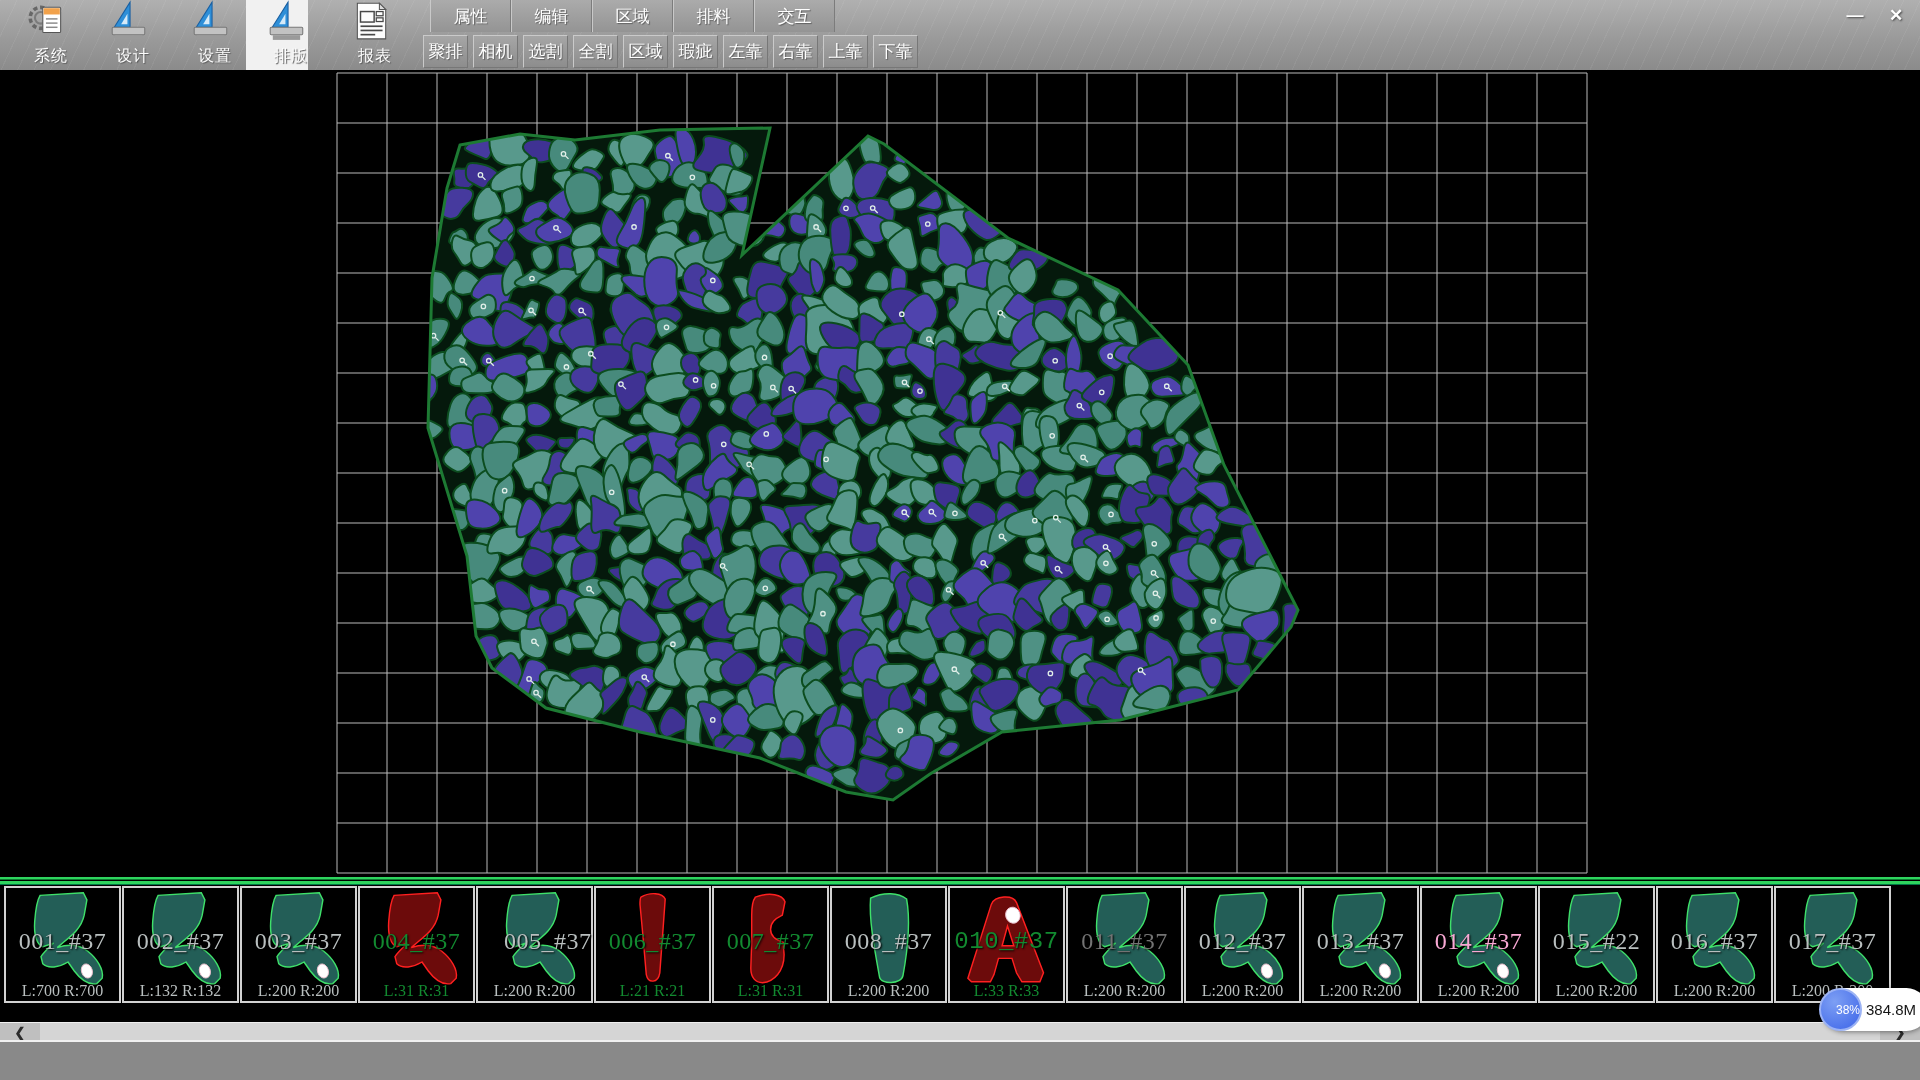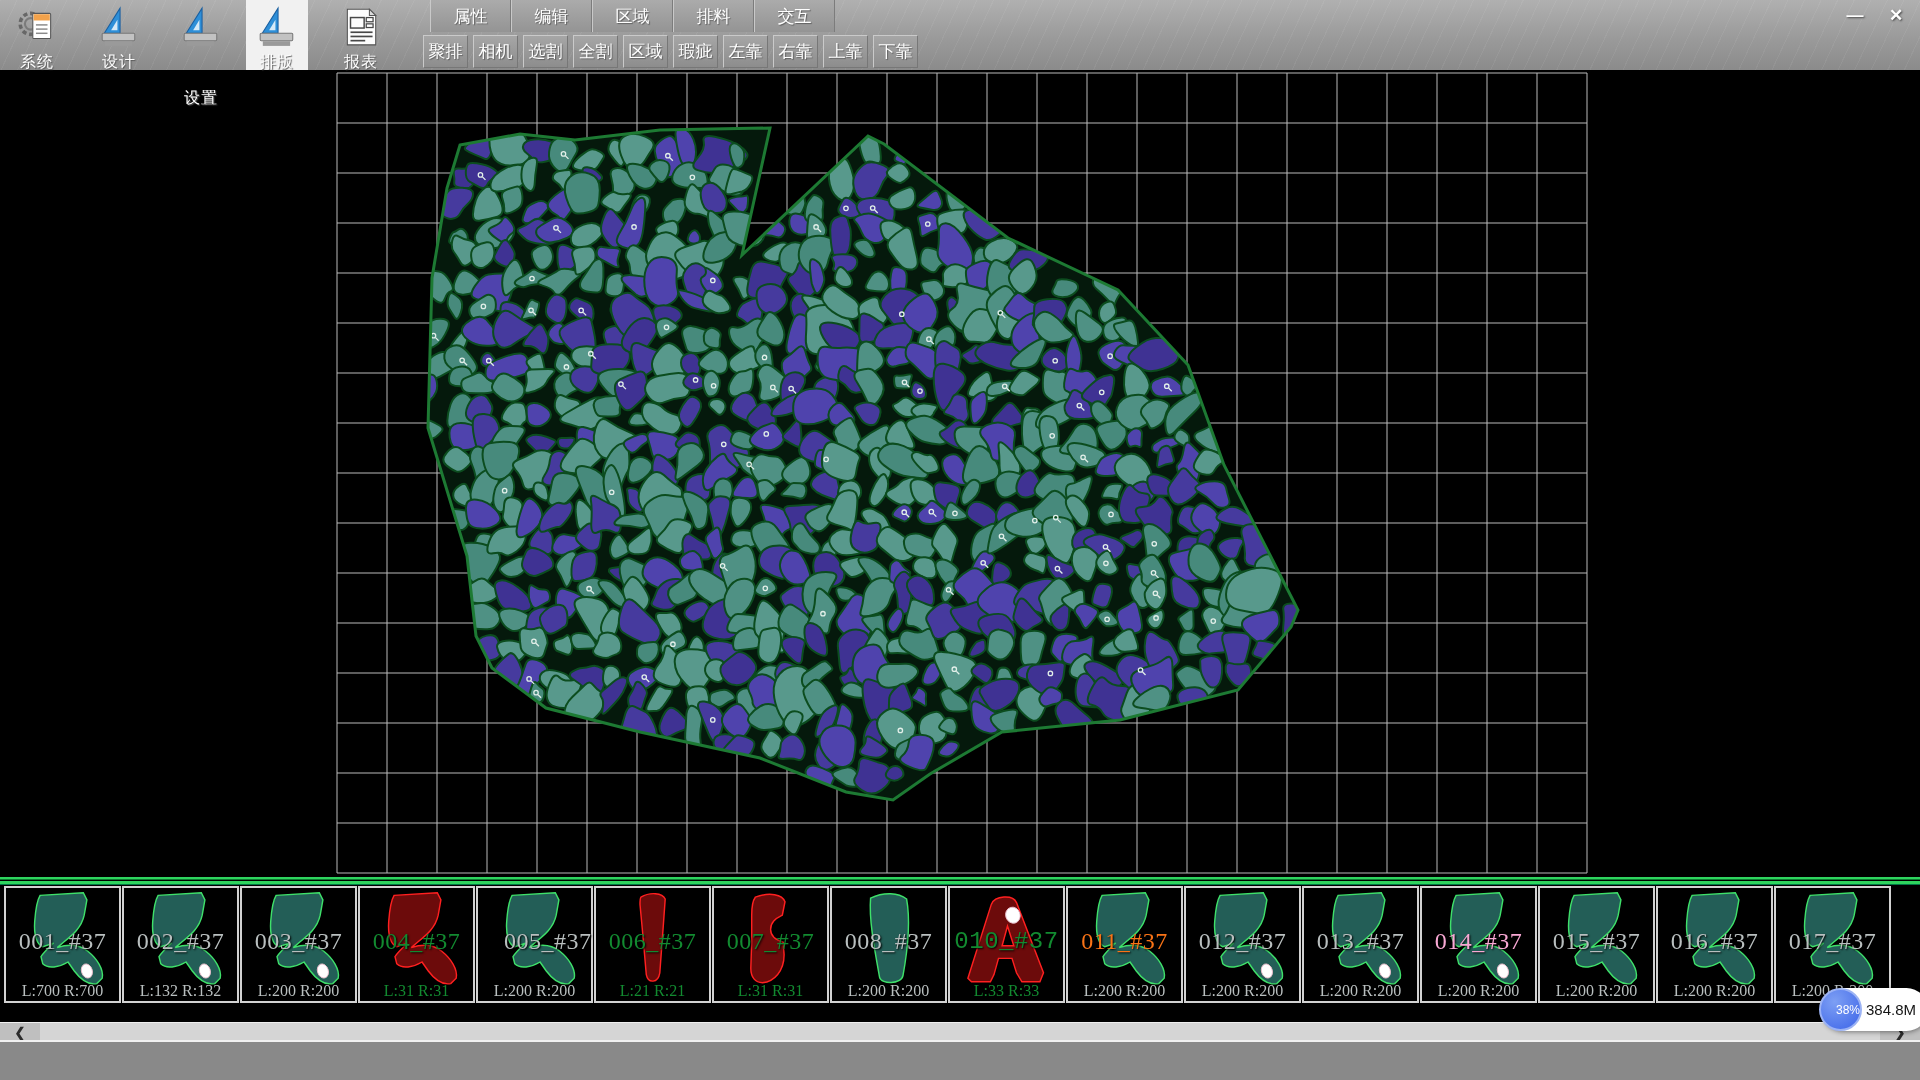--- a/index.html
+++ b/index.html
@@ -6,21 +6,21 @@
   html,body { width:1920px; height:1080px; overflow:hidden; background:#000;
               font-family:"Liberation Sans", sans-serif; }
   .app { position:relative; width:1920px; height:1080px; background:#000; overflow:hidden; }
 
   
   .toolbar { position:absolute; top:0; left:0; width:1920px; height:70px;
              background:linear-gradient(180deg,#b0b0b0 0%,#9a9a9a 55%,#8b8b8b 100%); }
   .toolbar::after { content:""; position:absolute; inset:0; pointer-events:none;
              background:repeating-linear-gradient(115deg, rgba(255,255,255,.06) 0 1px, transparent 1px 15px); }
   .bigbtn { position:absolute; top:0; width:62px; height:70px; display:flex; flex-direction:column;
-            align-items:center; padding-top:6px; cursor:pointer; z-index:2; }
+            align-items:flex-end; padding-top:0; cursor:pointer; z-index:2; }
   .bigbtn.active { background:#f1f1f1; }
   .bigbtn .icon { width:42px; height:46px; }
   .bigbtn .lbl { font-size:16px; color:#fdfdfd; text-shadow:1px 1px 1px #5a5a5a; letter-spacing:1px; }
   .menu-row { position:absolute; left:430px; top:0; height:32px; display:flex; z-index:2; }
   .menu-tab { width:81px; height:32px; display:flex; align-items:center; justify-content:center;
               color:#fff; font-size:17px; text-shadow:1px 1px 1px #5f5f5f;
               background:linear-gradient(#ababab,#949494);
               border-left:1px solid #c9c9c9; border-right:1px solid #7c7c7c; cursor:pointer; }
   .action-row { position:absolute; left:423px; top:33px; height:37px; display:flex; gap:5px;
                 padding-top:2px; z-index:2; }
@@ -94,21 +94,21 @@
         </div>
         <div class="bigbtn" style="left: 88px;">
           <div class="icon"><svg viewBox="0 0 40 40">
               <path d="M21,2 L21,26 L6,26 Z" fill="#2e8fd8" stroke="#1a5fa0"></path>
               <path d="M18.5,13 L18.5,23 L12.5,23 Z" fill="#d6eaf8"></path>
               <rect x="4" y="26" width="31" height="7" rx="1" fill="#c2c2c2" stroke="#787878"></rect>
               <rect x="6.5" y="33.5" width="26" height="4.5" fill="#9a9a9a"></rect>
             </svg></div>
           <div class="lbl">设计</div>
         </div>
-        <div class="bigbtn" style="left: 170px; gap: 36px;">
+        <div class="bigbtn" style="left: 170px;">
           <div class="icon"><svg viewBox="0 0 40 40">
               <path d="M21,2 L21,26 L6,26 Z" fill="#2e8fd8" stroke="#1a5fa0"></path>
               <path d="M18.5,13 L18.5,23 L12.5,23 Z" fill="#d6eaf8"></path>
               <rect x="4" y="26" width="31" height="7" rx="1" fill="#c2c2c2" stroke="#787878"></rect>
               <rect x="6.5" y="33.5" width="26" height="4.5" fill="#9a9a9a"></rect>
             </svg></div>
           <div class="lbl">设置</div>
         </div>
         <div class="bigbtn active" style="left: 246px;">
           <div class="icon"><svg viewBox="0 0 40 40">
@@ -1026,21 +1026,21 @@
           <path d="M6,98 L32,16 C36,6 56,5 60,14 L90,92 86,102 66,102 60,92 55,76 40,76 35,94 31,102 10,102 Z M44,62 L50,40 57,62 Z" fill="#6c0b0b" stroke="#ff2020" stroke-width="1.6" fill-rule="evenodd"></path>
           <ellipse cx="56" cy="28" rx="8" ry="9" transform="rotate(-18 56 28)" fill="#fff" stroke="#e9bccb"></ellipse>
         </svg>
         <div class="thumb-name" style="color: rgb(18, 138, 48); font-family: Liberation Mono, monospace;">010_#37</div>
         <div class="thumb-lr" style="color: rgb(18, 138, 48);">L:33 R:33</div>
       </div>
       <div class="thumb-cell">
         <svg viewBox="0 0 100 110">
           <path d="M24,6 L72,3 76,11 73,28 C70,42 60,50 50,58 L43,64 C55,60 67,60 77,68 87,76 95,88 93,98 L87,104 C77,106 68,98 62,90 L55,80 C45,86 33,88 27,82 L25,74 C29,68 35,63 39,59 L27,63 C20,61 17,49 18,35 19,21 21,11 24,6 Z" fill="#235e57" stroke="#3fe06a" stroke-width="1.6" fill-rule="evenodd"></path>
         </svg>
-        <div class="thumb-name" style="color: #f97316; font-family: Liberation Serif, serif;">011_#37</div>
+        <div class="thumb-name" style="color: #737373; font-family: Liberation Serif, serif;">011_#37</div>
         <div class="thumb-lr" style="color: rgb(185, 191, 191);">L:200 R:200</div>
       </div>
       <div class="thumb-cell">
         <svg viewBox="0 0 100 110">
           <path d="M24,6 L72,3 76,11 73,28 C70,42 60,50 50,58 L43,64 C55,60 67,60 77,68 87,76 95,88 93,98 L87,104 C77,106 68,98 62,90 L55,80 C45,86 33,88 27,82 L25,74 C29,68 35,63 39,59 L27,63 C20,61 17,49 18,35 19,21 21,11 24,6 Z" fill="#235e57" stroke="#3fe06a" stroke-width="1.6" fill-rule="evenodd"></path>
           <ellipse cx="76" cy="90" rx="6" ry="8" transform="rotate(-18 76 90)" fill="#fff" stroke="#e9bccb"></ellipse>
         </svg>
         <div class="thumb-name" style="color: rgb(185, 191, 191);">012_#37</div>
         <div class="thumb-lr" style="color: rgb(185, 191, 191);">L:200 R:200</div>
       </div>
@@ -1057,21 +1057,21 @@
           <path d="M24,6 L72,3 76,11 73,28 C70,42 60,50 50,58 L43,64 C55,60 67,60 77,68 87,76 95,88 93,98 L87,104 C77,106 68,98 62,90 L55,80 C45,86 33,88 27,82 L25,74 C29,68 35,63 39,59 L27,63 C20,61 17,49 18,35 19,21 21,11 24,6 Z" fill="#235e57" stroke="#3fe06a" stroke-width="1.6" fill-rule="evenodd"></path>
           <ellipse cx="76" cy="90" rx="6" ry="8" transform="rotate(-18 76 90)" fill="#fff" stroke="#e9bccb"></ellipse>
         </svg>
         <div class="thumb-name" style="color: #f9a8d4; text-align: center;">014_#37</div>
         <div class="thumb-lr" style="color: rgb(185, 191, 191);">L:200 R:200</div>
       </div>
       <div class="thumb-cell">
         <svg viewBox="0 0 100 110">
           <path d="M24,6 L72,3 76,11 73,28 C70,42 60,50 50,58 L43,64 C55,60 67,60 77,68 87,76 95,88 93,98 L87,104 C77,106 68,98 62,90 L55,80 C45,86 33,88 27,82 L25,74 C29,68 35,63 39,59 L27,63 C20,61 17,49 18,35 19,21 21,11 24,6 Z" fill="#235e57" stroke="#3fe06a" stroke-width="1.6" fill-rule="evenodd"></path>
         </svg>
-        <div class="thumb-name" style="color: rgb(185, 191, 191);">015_#37</div>
+        <div class="thumb-name" style="color: rgb(185, 191, 191);">015_#22</div>
         <div class="thumb-lr" style="color: rgb(185, 191, 191);">L:200 R:200</div>
       </div>
       <div class="thumb-cell">
         <svg viewBox="0 0 100 110">
           <path d="M24,6 L72,3 76,11 73,28 C70,42 60,50 50,58 L43,64 C55,60 67,60 77,68 87,76 95,88 93,98 L87,104 C77,106 68,98 62,90 L55,80 C45,86 33,88 27,82 L25,74 C29,68 35,63 39,59 L27,63 C20,61 17,49 18,35 19,21 21,11 24,6 Z" fill="#235e57" stroke="#3fe06a" stroke-width="1.6" fill-rule="evenodd"></path>
         </svg>
         <div class="thumb-name" style="color: rgb(185, 191, 191);">016_#37</div>
         <div class="thumb-lr" style="color: rgb(185, 191, 191);">L:200 R:200</div>
       </div>
       <div class="thumb-cell">

